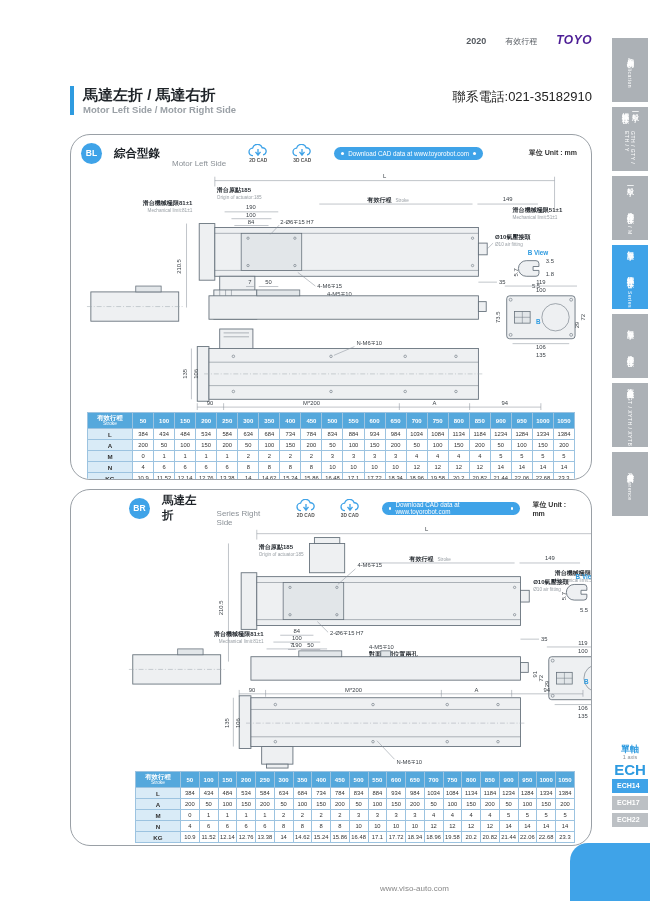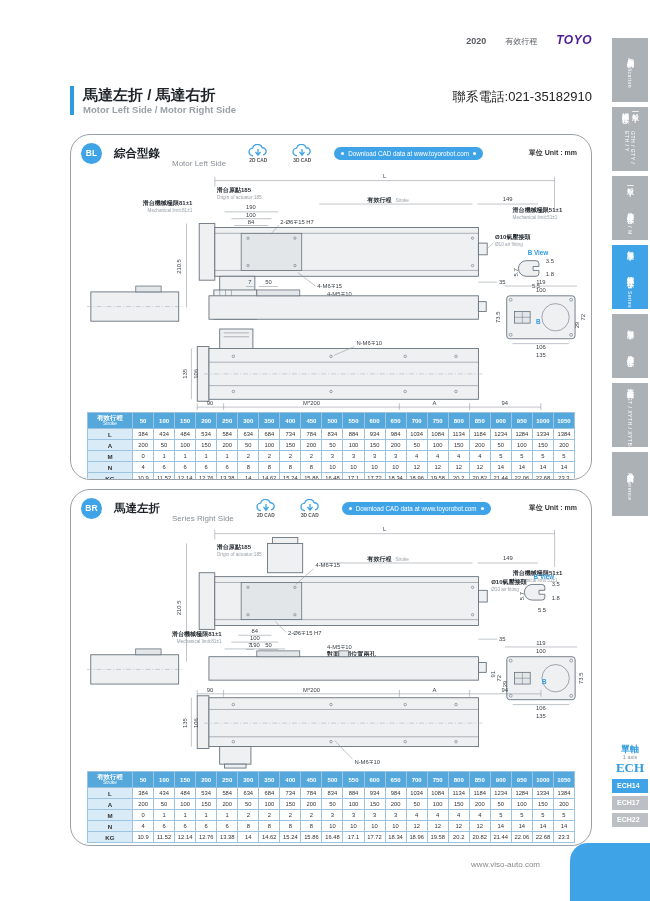--- a/index.html
+++ b/index.html
@@ -18,31 +18,31 @@
 
   
   .side-tab{position:absolute;right:2px;width:36px;height:64px;background:#ACB1B6;color:#fff;
     display:flex;justify-content:center;align-items:center;writing-mode:vertical-rl;gap:2px;}
   .side-tab .t-zh{text-orientation:upright;font-size:7px;font-weight:bold;letter-spacing:1px;}
   .side-tab .t-en{text-orientation:mixed;font-size:5px;letter-spacing:.5px;}
   .side-tab.active{background:#3FA3E8;}
   .axis-block{position:absolute;right:2px;top:744px;width:36px;text-align:center;line-height:1.15;}
   .axis-block .a-zh{font-size:9px;font-weight:bold;color:#2E9BE0;}
   .axis-block .a-en{font-size:5.5px;color:#8a9096;}
-  .axis-block .a-name{font-size:13px;font-weight:bold;color:#2E9BE0;font-family:Liberation Serif, serif;}
+  .axis-block .a-name{font-size:15px;font-weight:bold;color:#2E9BE0;}
   .model-tab{position:absolute;right:2px;width:36px;height:14px;line-height:14px;color:#fff;
     font-size:7px;font-weight:bold;padding-left:5px;box-sizing:border-box;background:#BCC0C4;}
   .model-tab.active{background:#3FA3E8;}
   .corner-blue{position:absolute;right:0;bottom:0;width:80px;height:58px;background:#3FA3E8;border-top-left-radius:18px;}
-  .footer-url{position:absolute;left:380px;top:860px;width:160px;text-align:right;font-size:8px;color:#888;}
+  .footer-url{position:absolute;left:380px;top:884px;width:160px;text-align:left;font-size:8px;color:#888;}
 
   
   .panel{position:absolute;left:70px;width:522px;border:1.2px solid #9aa0a6;border-radius:20px;background:#fff;box-sizing:border-box;overflow:hidden;}
   #panel-bl{top:134px;height:346px;}
-  #panel-br{top:489px;height:357px;}
+  #panel-br{top:489px;height:357px;padding-left:48px;}
   .panel-head{display:flex;align-items:center;gap:12px;padding:6px 14px 0 10px;height:24px;}
   .badge{width:21px;height:21px;border-radius:50%;background:#3FA3E8;color:#fff;font-size:8.5px;font-weight:bold;
     display:flex;align-items:center;justify-content:center;flex:0 0 auto;}
   .p-zh{font-size:11.5px;font-weight:bold;color:#1e2328;}
   .p-en{font-size:8px;color:#8a9096;margin-top:20px;}
   .cad{display:flex;flex-direction:column;align-items:center;margin-left:8px;cursor:pointer;}
   .cad .cadlab{font-size:4.8px;color:#555;font-weight:bold;margin-top:-1px;}
   .pill{margin-left:8px;background:#3FA3E8;color:#fff;border-radius:8px;height:13px;display:flex;align-items:center;
     font-size:6.3px;padding:0 7px;gap:4px;cursor:pointer;}
   .pill::before,.pill::after{content:"";width:3px;height:3px;border-radius:50%;background:#fff;display:inline-block;}

